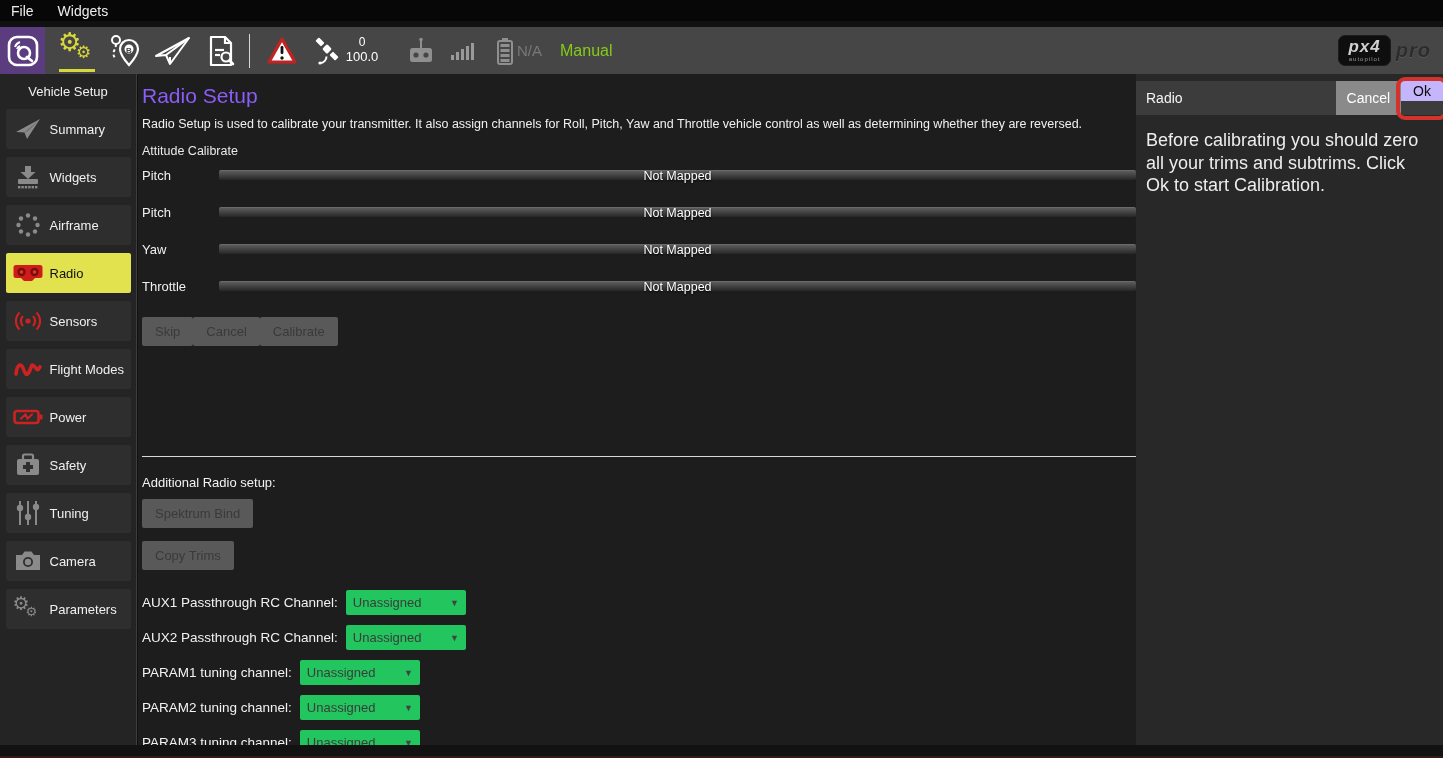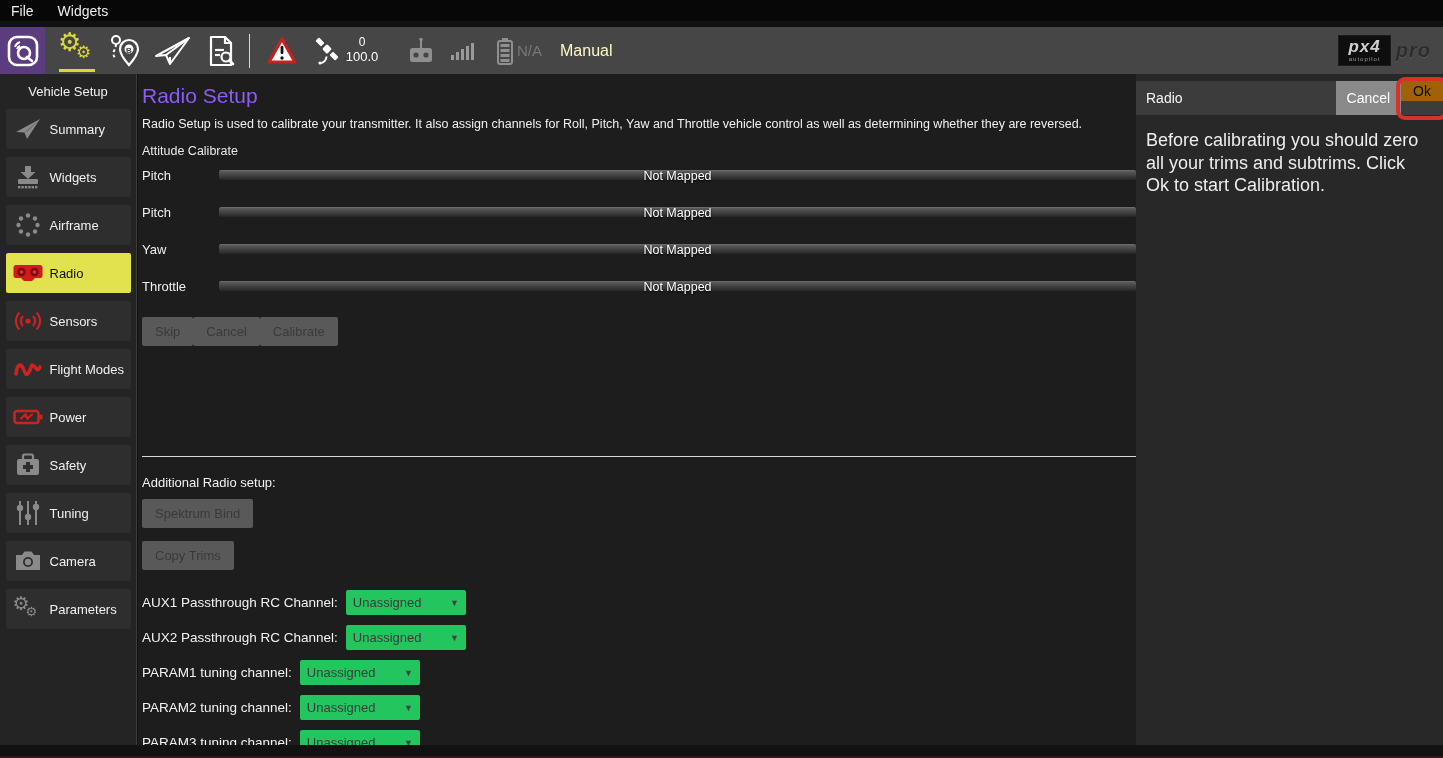--- a/index.html
+++ b/index.html
@@ -28,24 +28,24 @@
     content:""; position:absolute; left:6px; right:6px; bottom:2px; height:3px; background:#d8d83c;
   }
   .gear-combo { color:#d8d83c; line-height:1; position:relative; width:40px; height:36px; }
   .gear-combo .g1 { position:absolute; font-size:26px; left:1px; top:-4px; }
   .gear-combo .g2 { position:absolute; font-size:17px; left:19px; top:11px; }
   .tb-divider { width:1px; height:34px; background:#d8d8d8; margin:0 8px 0 4px; }
   .gps-nums { display:flex; flex-direction:column; align-items:center; margin-left:4px; line-height:1.15; }
   .gps-nums .n1 { font-size:12px; color:#fff; }
   .gps-nums .n2 { font-size:13px; color:#fff; }
   .batt-label { font-size:15px; color:#787878; margin-left:3px; }
-  .mode-label { font-size:16px; color:#fef9c3; margin-left:18px; }
+  .mode-label { font-size:16px; color:#84cc16; margin-left:18px; }
   .tb-right { margin-left:auto; display:flex; align-items:center; padding-right:12px; gap:5px; }
   .px4-badge {
-    background:#0e0e0e; border-radius:0; padding:2px 9px 3px; display:flex; flex-direction:column;
+    background:#0e0e0e; border-radius:7px; padding:2px 9px 3px; display:flex; flex-direction:column;
     align-items:center; line-height:1; border:1px solid #1c1c1c;
   }
   .px4-badge .px4-main { font-size:17px; font-weight:bold; font-style:italic; color:#cycle; color:#cfcfcf; letter-spacing:1px; }
   .px4-badge .px4-sub { font-size:6px; color:#9a9a9a; letter-spacing:1px; margin-top:1px; }
   .pro-text {
     font-size:20px; font-weight:bold; font-style:italic; color:#2c2c2c;
     text-shadow:0 0 1px #5e5e5e, 0 1px 0 #555; letter-spacing:1px;
   }
 
   
@@ -115,21 +115,21 @@
   .rp-header {
     height:34px; background:#3c3c3c; display:flex; align-items:center; padding-left:10px;
   }
   .rp-title { font-size:14px; color:#f5f5f5; flex:1; }
   .rp-cancel {
     height:34px; background:#8a8a8a; color:#fff; border:none; font-size:14px;
     padding:0 11px; cursor:pointer; font-family:inherit;
   }
   .rp-ok-wrap { position:relative; height:34px; }
   .rp-ok {
-    height:20px; background:#a16207; color:#0c0c0c; border:none; font-size:14px;
+    height:20px; background:#c4b5fd; color:#0c0c0c; border:none; font-size:14px;
     padding:0 12px; cursor:pointer; font-family:inherit;
   }
   .rp-ok-ring {
     position:absolute; left:-5px; top:-4px; right:-5px; bottom:-5px;
     border:4px solid #d3332a; border-radius:9px; pointer-events:none;
   }
   .rp-message { font-size:18px; color:#ededed; padding:14px 12px 0 10px; line-height:1.25; }
 
   svg { display:block; }
 </style>

